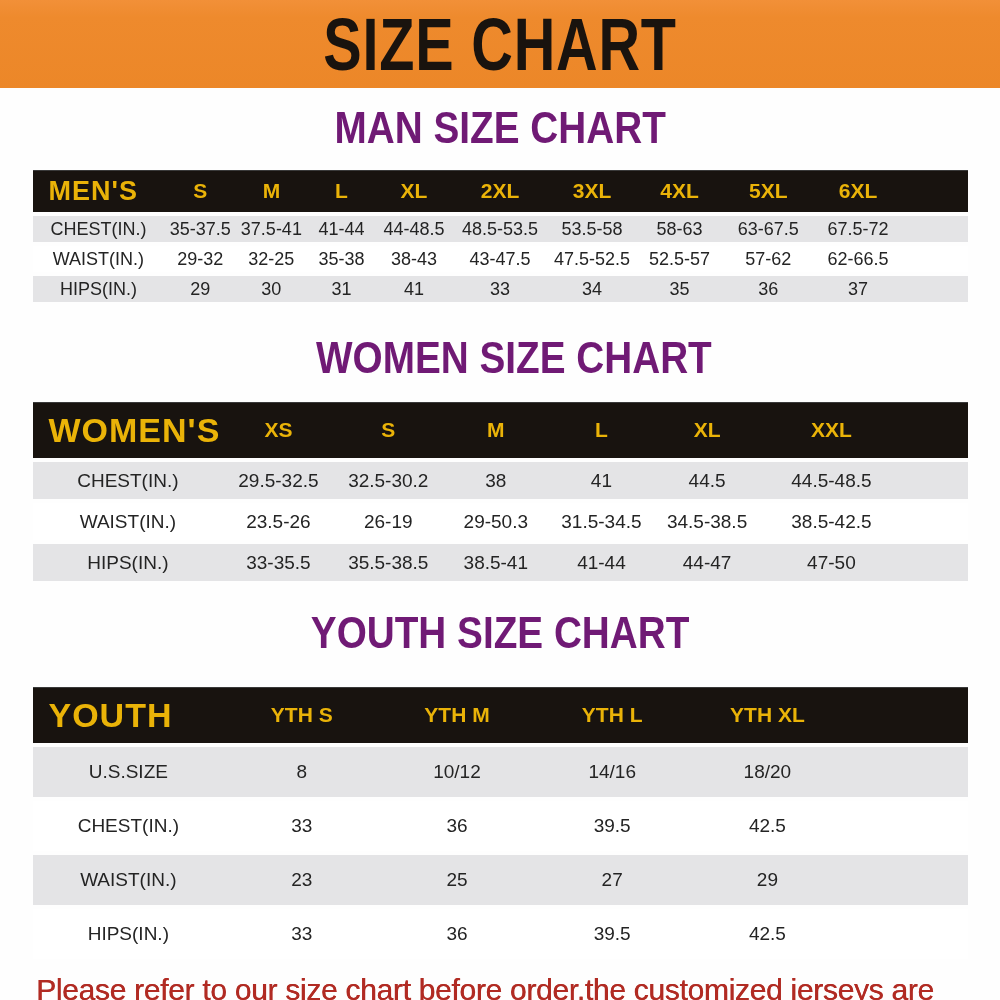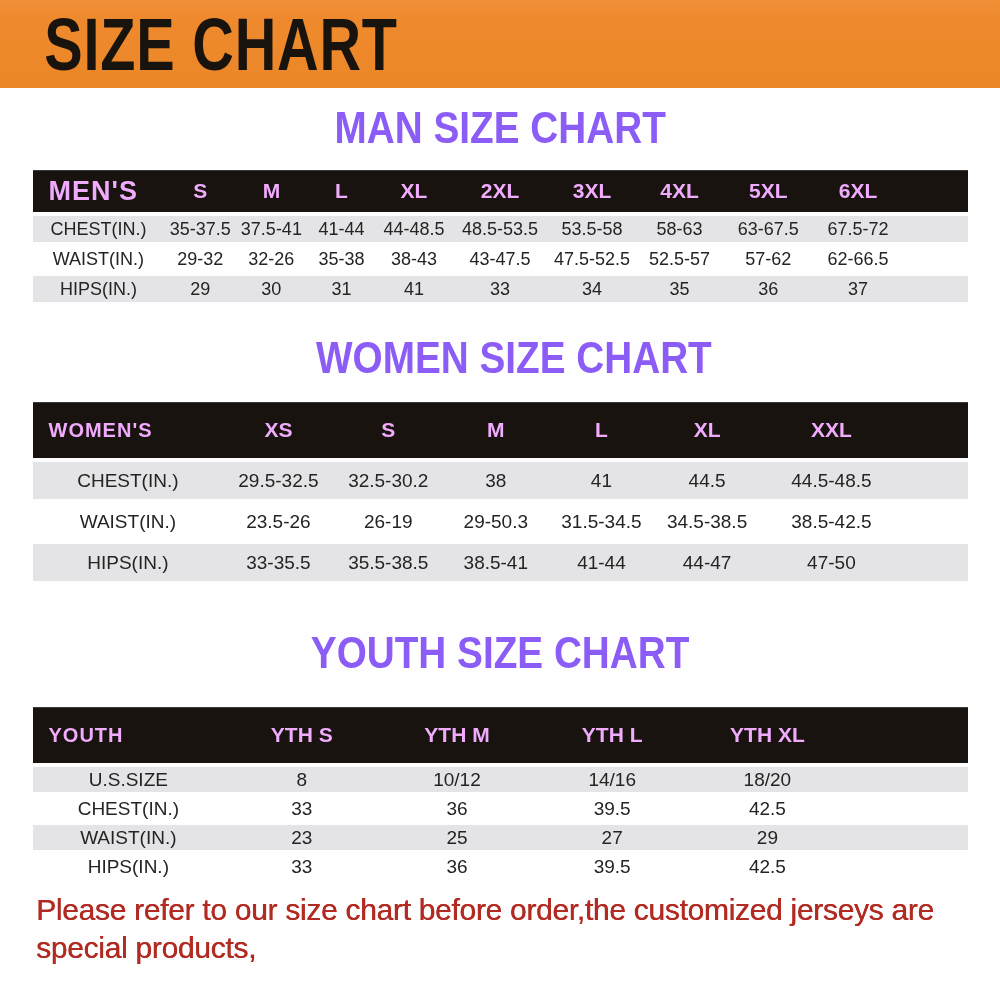--- a/index.html
+++ b/index.html
@@ -6,68 +6,68 @@
   .page {
     width:1000px; height:1000px; position:relative; overflow:hidden;
     background:#fefefe;
     font-family:"Liberation Sans", sans-serif;
   }
 
   
   .banner {
     height:88px; width:100%;
     background:linear-gradient(#f29038, #ee8a2d 20%, #ec8728);
-    display:flex; align-items:center; 
+    display:flex; align-items:center; justify-content:center;
   }
   .banner-title {
     display:inline-block;
     font-size:72px; font-weight:bold; color:#19130e;
     transform:scaleX(0.80) scaleY(1.02);
     letter-spacing:1px; white-space:nowrap;
   }
 
   
   .section-heading {
     margin:0; text-align:center; line-height:48px; height:48px;
-    color:#8b5cf6;
+    color:#701a75;
   }
   .section-heading .hx {
     display:inline-block; font-size:44px; font-weight:bold;
     transform:scaleX(0.88); white-space:nowrap;
   }
   .hd-man   { margin-top:16px; margin-bottom:14px; }
   .hd-women { margin-top:28px; margin-bottom:16px;padding-left:28px; }
-  .hd-youth { margin-top:44px; margin-bottom:26px;text-align:center; }
+  .hd-youth { margin-top:24px; margin-bottom:26px;text-align:center; }
 
   
   table.size-table {
     width:935px; margin:0 auto;
     border-collapse:separate; border-spacing:0 4px;
     table-layout:fixed;
   }
   table.size-table thead th {
-    background:#18130f; color:#f0abfc;
+    background:#18130f; color:#eab308;
     font-weight:bold; font-size:21px; text-align:center;
     box-shadow:0 1px 0 #3a3a3a inset;
   }
   table.size-table thead th.group {
-    text-align:left; padding-left:16px; font-size:20px; letter-spacing:1px;
+    text-align:left; padding-left:16px; font-size:34px; letter-spacing:1px;
   }
   table.men   thead th { height:40px; }
   table.men   thead th.group { font-size:27px; }
   table.women thead th, table.youth thead th { height:54px; }
 
   table.size-table tbody th,
   table.size-table tbody td {
     font-weight:normal; font-size:19px; color:#242424;
     text-align:center; padding:0;
   }
   table.men   tbody th, table.men   tbody td { height:26px; font-size:18px; }
   table.women tbody th, table.women tbody td { height:37px; }
-  table.youth tbody th, table.youth tbody td { height:25px;margin-top:11px; }
+  table.youth tbody th, table.youth tbody td { height:50px;margin-top:11px; }
 
   table.size-table tbody tr.gray  > th,
   table.size-table tbody tr.gray  > td { background:#e4e4e6; }
   table.size-table tbody tr.white > th,
   table.size-table tbody tr.white > td { background:#ffffff; }
 
   
   .footer-note {
     margin:8px 0 0 36px;
     color:#b12b23; font-size:30px; line-height:38px;
@@ -126,21 +126,21 @@
           <td>48.5-53.5</td>
           <td>53.5-58</td>
           <td>58-63</td>
           <td>63-67.5</td>
           <td>67.5-72</td>
           <td></td>
         </tr>
         <tr class="white">
           <th>WAIST(IN.)</th>
           <td>29-32</td>
-          <td>32-26</td>
+          <td>32-25</td>
           <td>35-38</td>
           <td>38-43</td>
           <td>43-47.5</td>
           <td>47.5-52.5</td>
           <td>52.5-57</td>
           <td>57-62</td>
           <td>62-66.5</td>
           <td></td>
         </tr>
         <tr class="gray">

